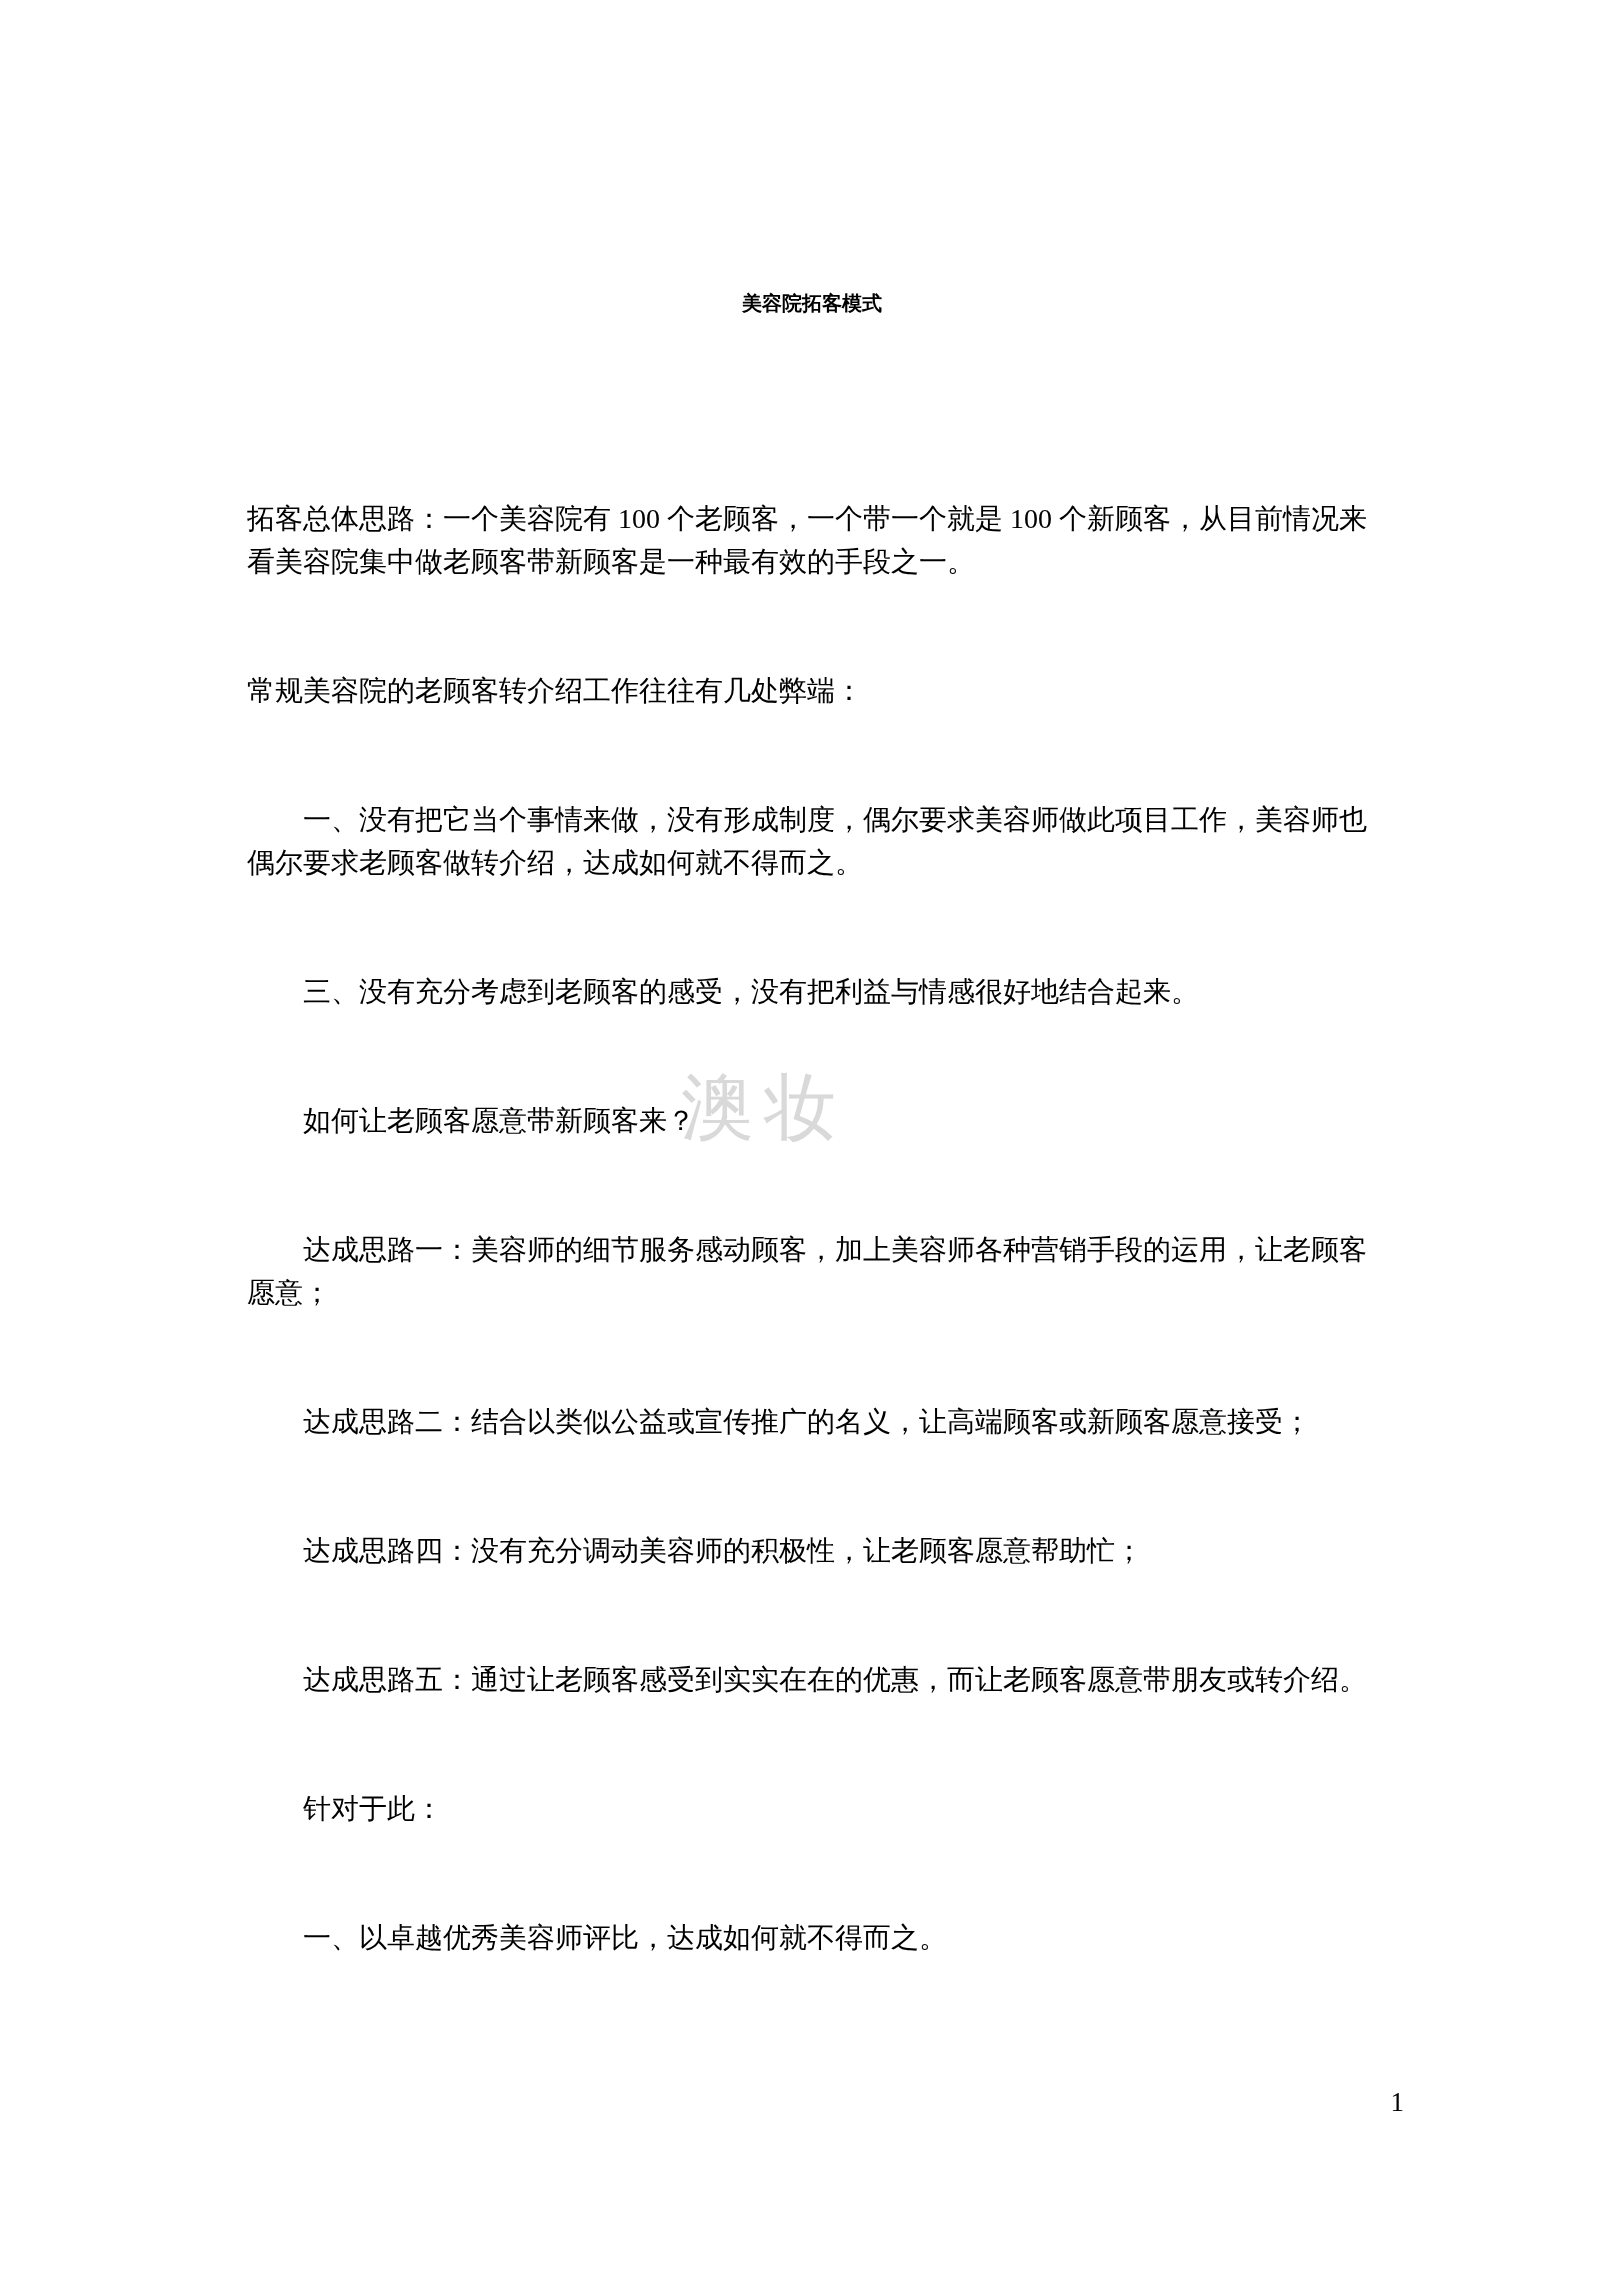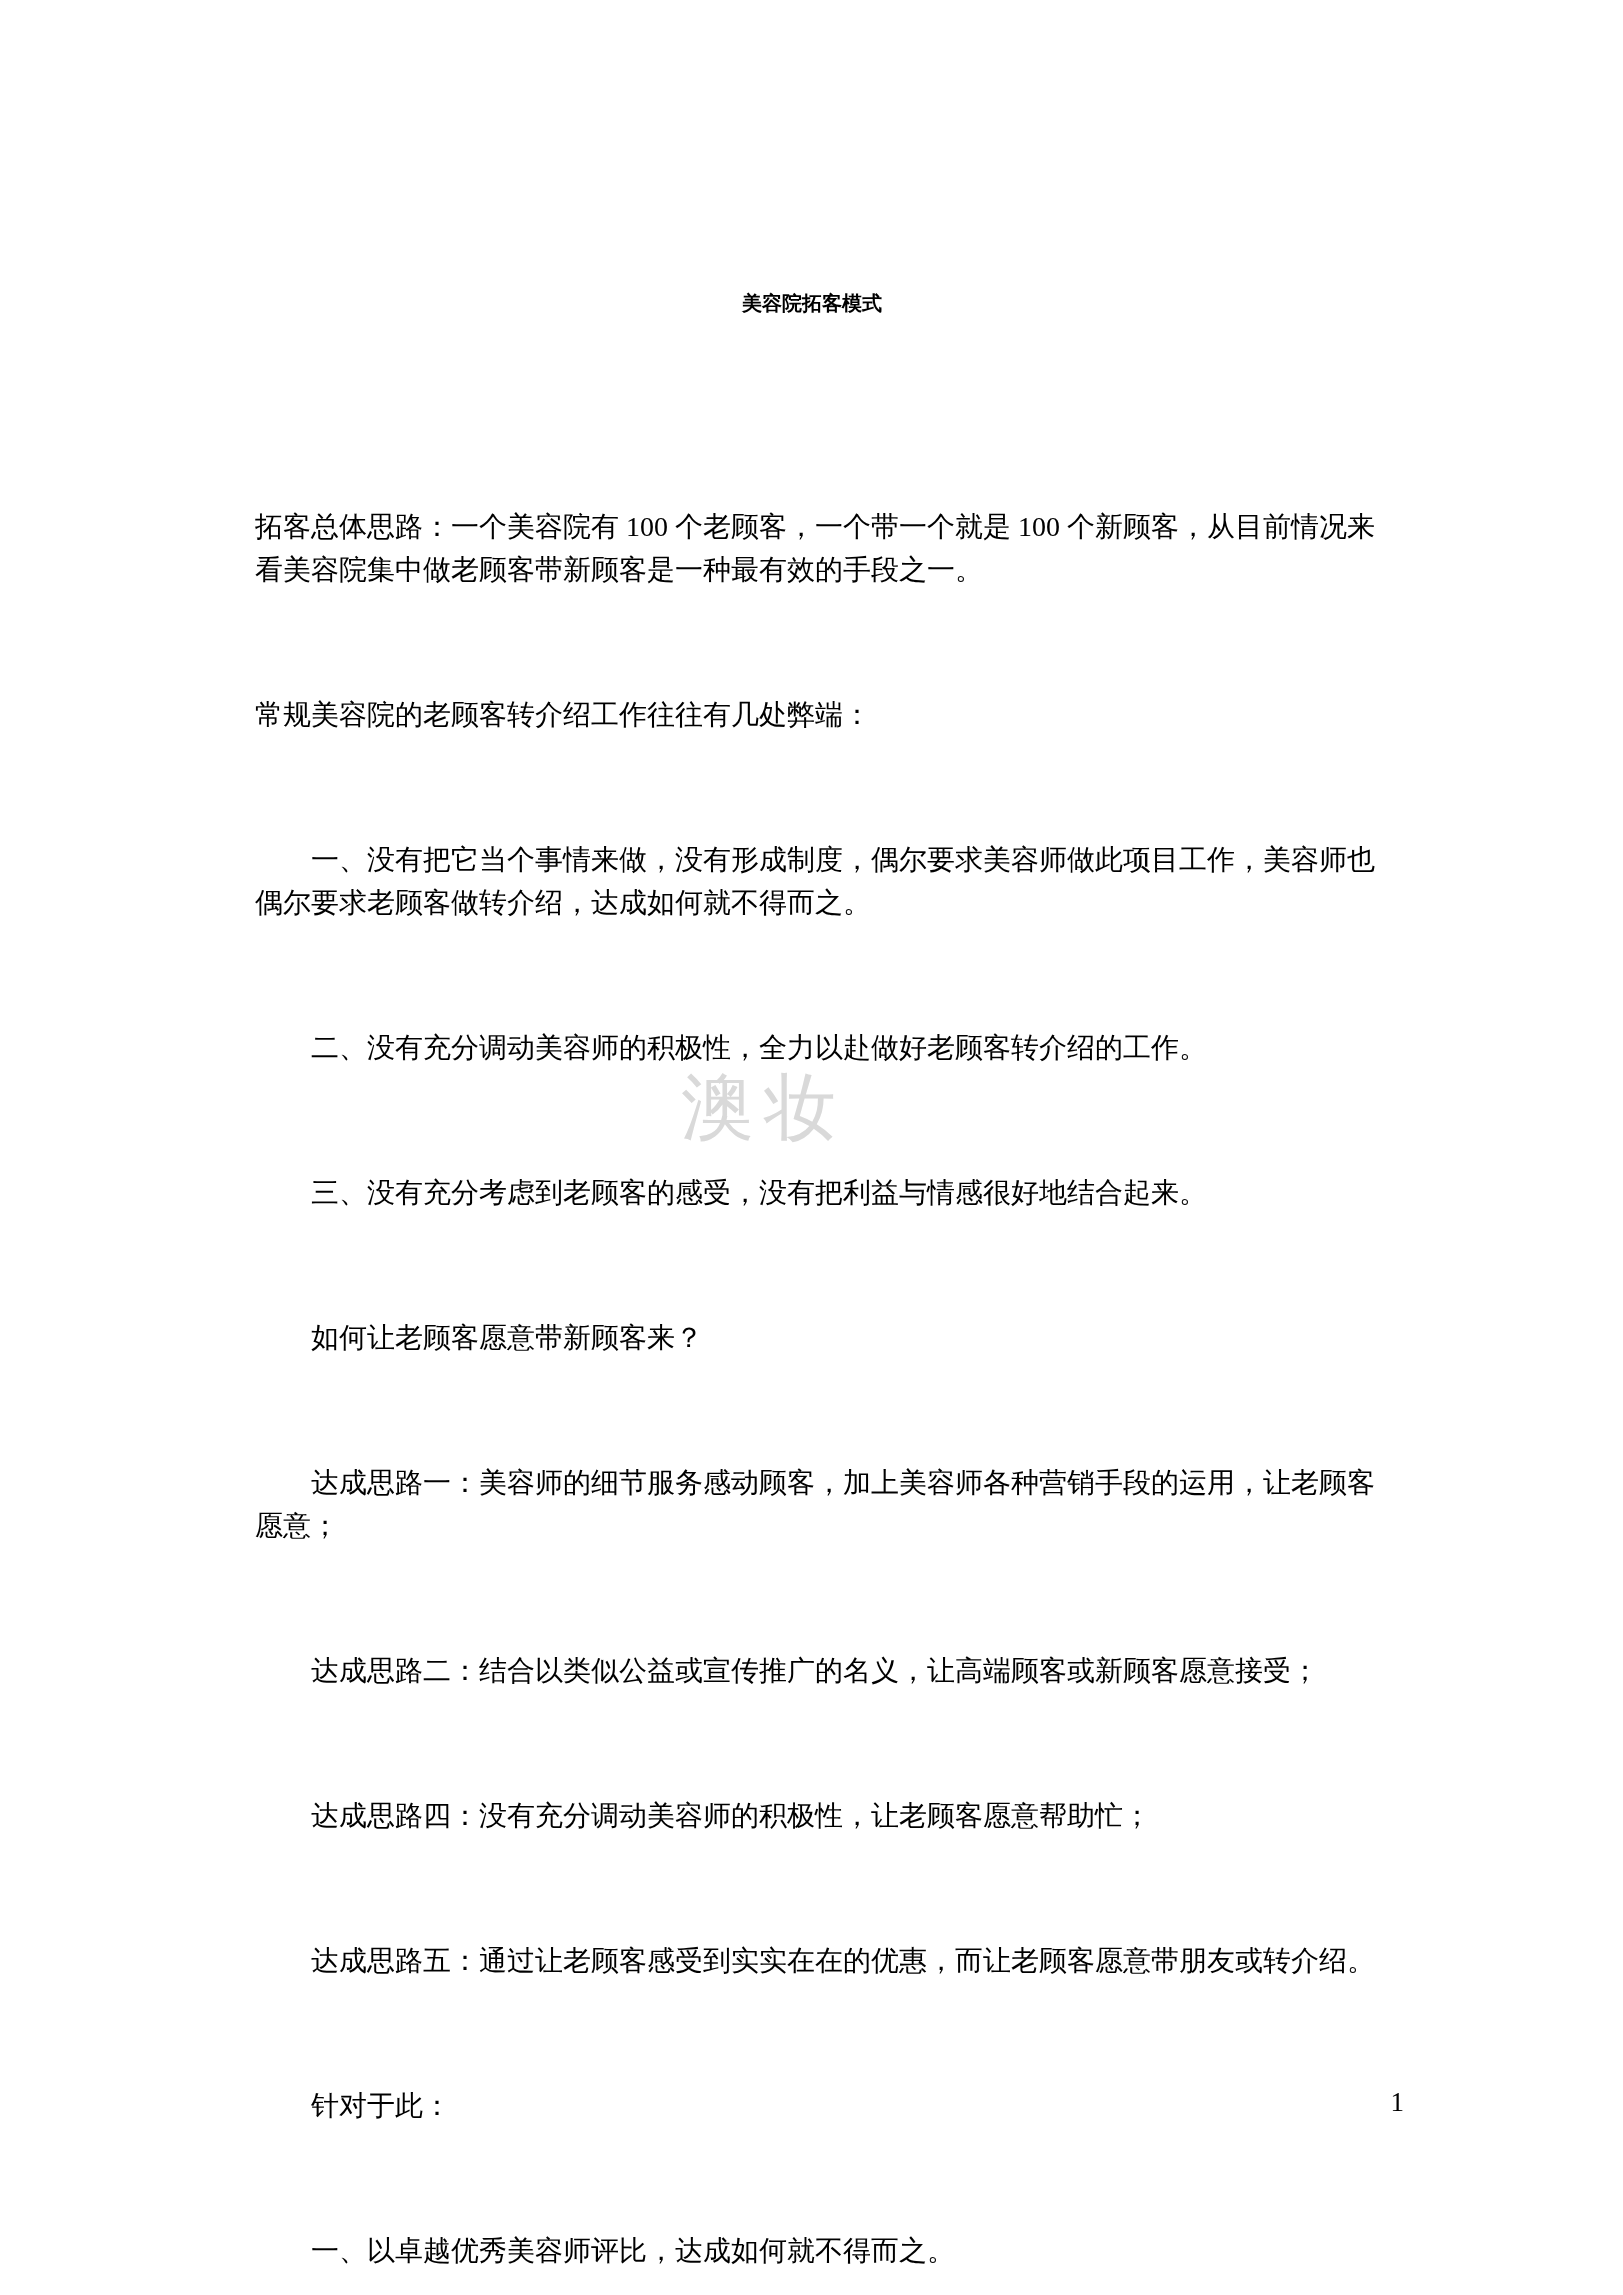--- a/index.html
+++ b/index.html
@@ -39,21 +39,21 @@
     z-index: 1;
   }
   .doc-title {
     width: 1130px;
     margin: 0 0 43px 0;
     text-align: center;
     font-size: 20px;
     line-height: 43px;
   }
   .content p {
-    margin: 8px;
+    margin: 0;
   }
   .gap1 { margin-top: 43px; }
   .indent2 { text-indent: 56px; }
   .page-number {
     position: absolute;
     left: 247px;
     top: 2081px;
     width: 1157px;
     text-align: right;
     font-size: 27px;
@@ -69,21 +69,20 @@
   <div class="watermark">澳妆</div>
 
   <div class="content">
     <h1 class="doc-title">美容院拓客模式</h1>
 
     <p>拓客总体思路：一个美容院有 100 个老顾客，一个带一个就是 100 个新顾客，从目前情况来
 看美容院集中做老顾客带新顾客是一种最有效的手段之一。</p>
     <p class="gap1">常规美容院的老顾客转介绍工作往往有几处弊端：</p>
     <p class="indent2">一、没有把它当个事情来做，没有形成制度，偶尔要求美容师做此项目工作，美容师也
 偶尔要求老顾客做转介绍，达成如何就不得而之。</p>
-    <p class="indent2">二、没有充分调动美容师的积极性，全力以赴做好老顾客转介绍的工作。</p>
     <p class="indent2">三、没有充分考虑到老顾客的感受，没有把利益与情感很好地结合起来。</p>
     <p class="indent2 gap1">如何让老顾客愿意带新顾客来？</p>
     <p class="indent2">达成思路一：美容师的细节服务感动顾客，加上美容师各种营销手段的运用，让老顾客
 愿意；</p>
     <p class="indent2">达成思路二：结合以类似公益或宣传推广的名义，让高端顾客或新顾客愿意接受；</p>
     <p class="indent2">达成思路四：没有充分调动美容师的积极性，让老顾客愿意帮助忙；</p>
     <p class="indent2">达成思路五：通过让老顾客感受到实实在在的优惠，而让老顾客愿意带朋友或转介绍。</p>
     <p class="indent2 gap1">针对于此：</p>
     <p class="indent2">一、以卓越优秀美容师评比，达成如何就不得而之。</p>
     

